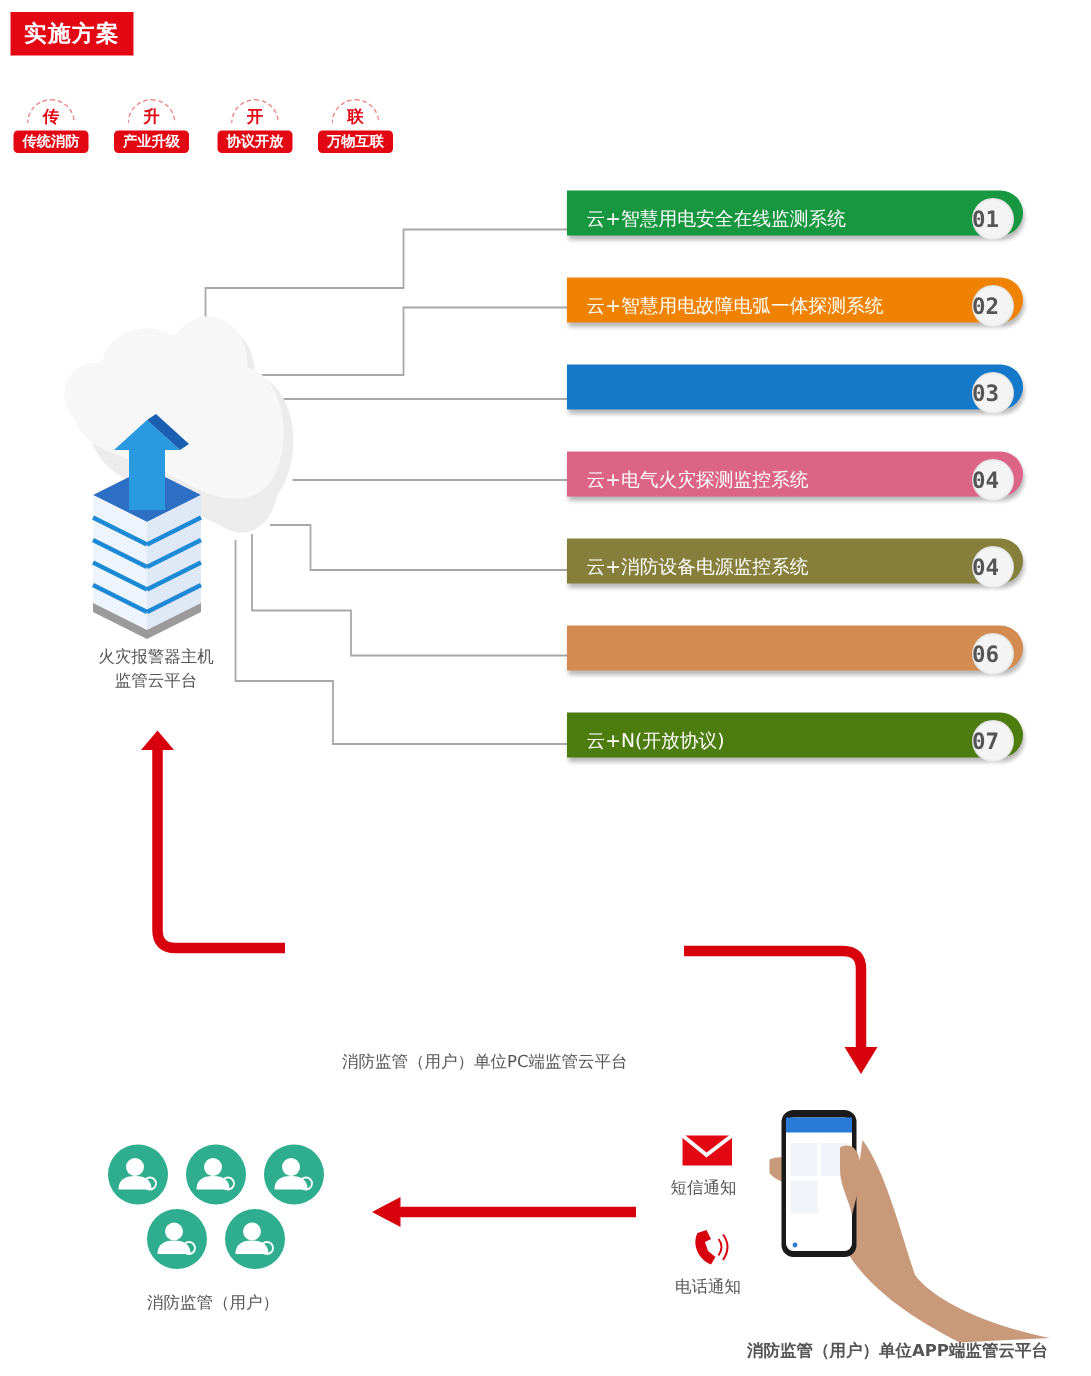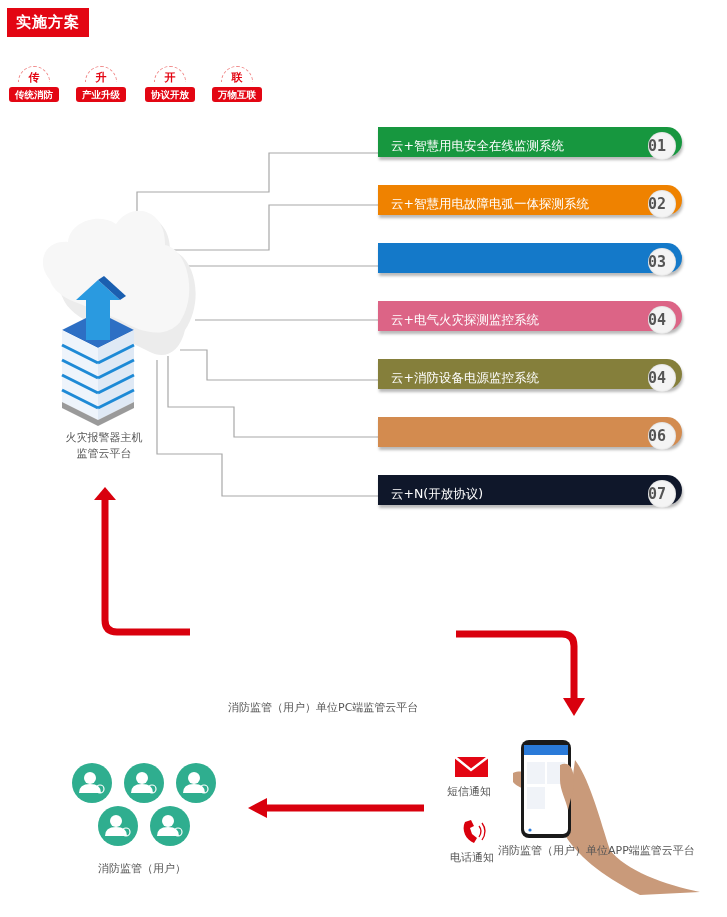--- a/index.html
+++ b/index.html
@@ -182,22 +182,22 @@
   <span class="label">云+电气火灾探测监控系统</span>
   <span class="num">04</span>
 </div>
 <div class="abs bar" style="top:359px; background:#857f3b">
   <span class="label">云+消防设备电源监控系统</span>
   <span class="num">04</span>
 </div>
 <div class="abs bar" style="top:417px; background:#d38b4f">
   <span class="num">06</span>
 </div>
-<div class="abs bar" style="top:475px; background:#0f172a">
+<div class="abs bar" style="top:475px; background:#4d7c0f">
   <span class="label">云+N(开放协议)</span>
   <span class="num">07</span>
 </div>
 
 <div class="abs caption" style="left:228px; top:700px;">消防监管（用户）单位PC端监管云平台</div>
 <div class="abs caption" style="left:98px; top:861px;">消防监管（用户）</div>
 <div class="abs caption" style="left:447px; top:784px;">短信通知</div>
 <div class="abs caption" style="left:450px; top:850px;">电话通知</div>
-<div class="abs caption" style="left:498px; top:843px;">消防监管（用户）单位APP端监管云平台</div>
+<div class="abs caption" style="left:498px; top:893px;font-weight:bold;">消防监管（用户）单位APP端监管云平台</div>
 
 </body></html>

